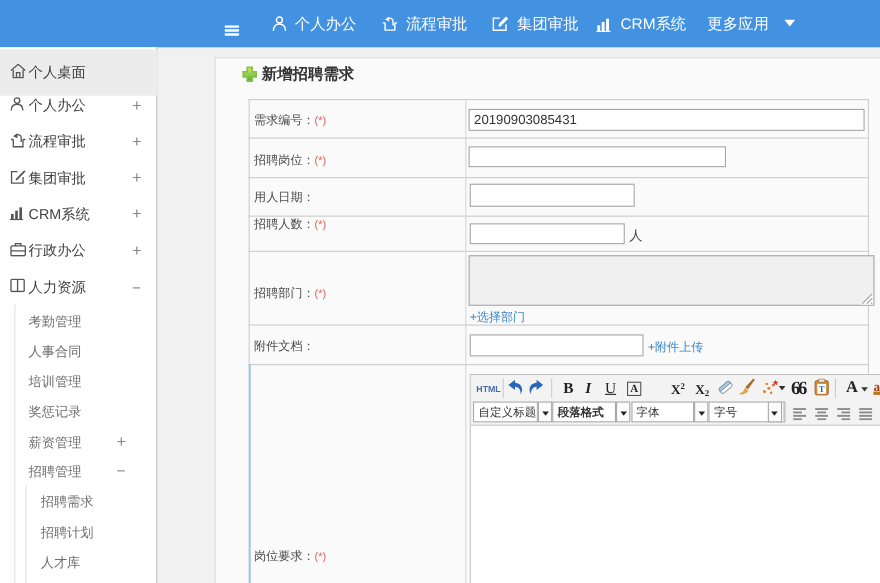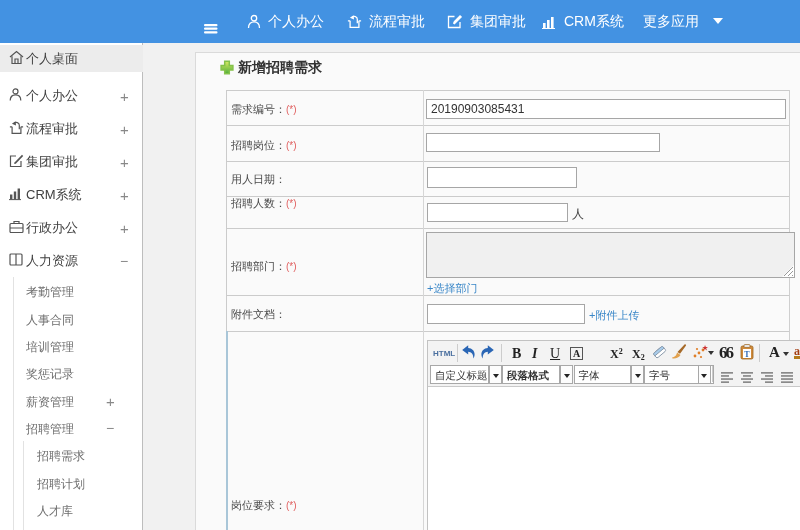--- a/index.html
+++ b/index.html
@@ -80,21 +80,21 @@
           <rect x="5" y="5" width="2.6" height="8.5"></rect>
           <rect x="9" y="2" width="2.6" height="11.5"></rect>
           <rect x="0" y="13" width="13" height="1"></rect>
         </g>
       </svg>CRM系统
   </div>
   <div class="nav" style="left:643px;">更多应用<span style="display:inline-block;margin-left:14px;vertical-align:2px;width:0;height:0;border-left:5px solid transparent;border-right:5px solid transparent;border-top:6px solid #fff;"></span></div>
 </div>
 
 <div id="side"></div>
-<div class="mi" style="top:45px; height:27px; background:#ececec;">
+<div class="mi" style="top:45px; height:42px; background:#ececec;">
   <span class="ico"><svg width="15" height="14" viewBox="0 0 15 14">
         <g fill="none" stroke="#555" stroke-width="1.2">
           <path d="M1 6.5 L7.5 1 L14 6.5"></path>
           <path d="M3 5.8 L3 13 L12 13 L12 5.8"></path>
           <path d="M6 13 L6 8.5 L9 8.5 L9 13"></path>
         </g>
       </svg></span>
   <span class="txt">个人桌面</span>
 </div>
 <div class="mi" style="top:79.5px;">

